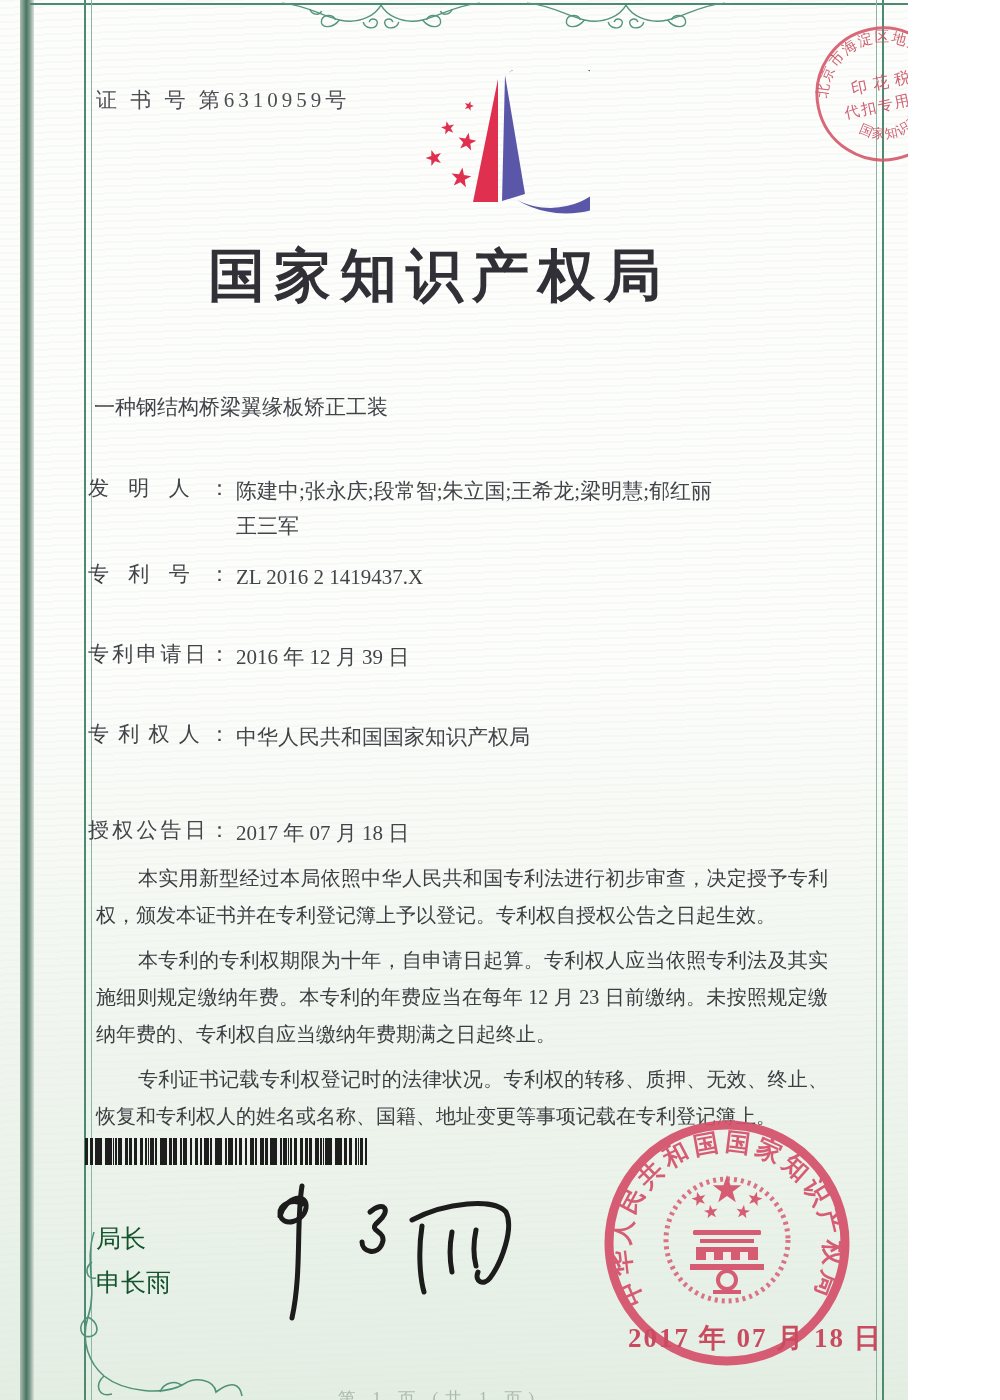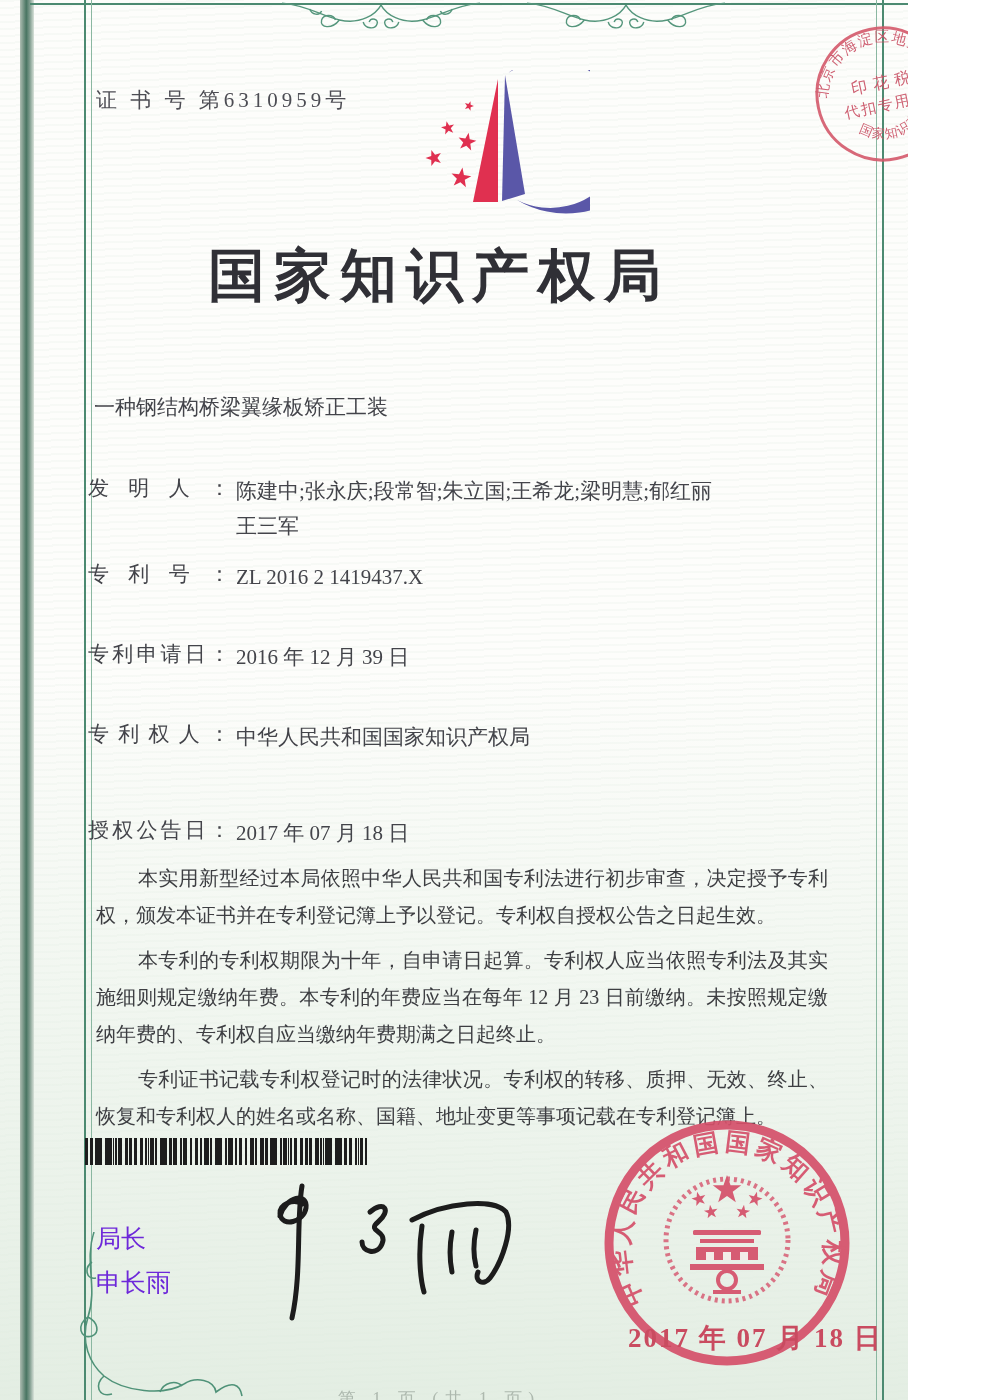--- a/index.html
+++ b/index.html
@@ -38,21 +38,21 @@
   .body-text{position:absolute;left:88px;right:72px;top:852px;font-size:20px;
              line-height:37px;color:#3d3e42;text-align:justify;}
   .body-text p{margin:8px;text-indent:2.1em;}
 
   .barcode{position:absolute;left:85px;top:1138px;width:282px;height:27px;
     background-image:
       repeating-linear-gradient(90deg,#1d1d1d 0 2px,transparent 2px 5px),
       repeating-linear-gradient(90deg,#1d1d1d 0 1px,transparent 1px 7px),
       repeating-linear-gradient(90deg,#1d1d1d 0 3px,transparent 3px 11px);}
 
-  .director{position:absolute;left:96px;font-size:25px;color:#6d28d9;
+  .director{position:absolute;left:96px;font-size:25px;color:#14532d;
             font-family:"Liberation Sans","DejaVu Sans",sans-serif;}
   .d1{top:1222px;} .d2{top:1266px;}
   .sig{position:absolute;left:250px;top:1182px;width:300px;height:145px;}
 
   .tax-seal{position:absolute;left:798px;top:16px;width:170px;height:160px;opacity:.9;}
   .cnipa-seal{position:absolute;left:596px;top:1106px;width:265px;height:285px;opacity:.92;}
   .seal-date{position:absolute;left:628px;top:1320px;font-size:27px;letter-spacing:2px;
              color:#c94b60;font-weight:600;}
   .pfoot{position:absolute;left:0;right:30px;top:1387px;text-align:center;
          font-size:18px;letter-spacing:6px;color:#828e84;opacity:.55;}

